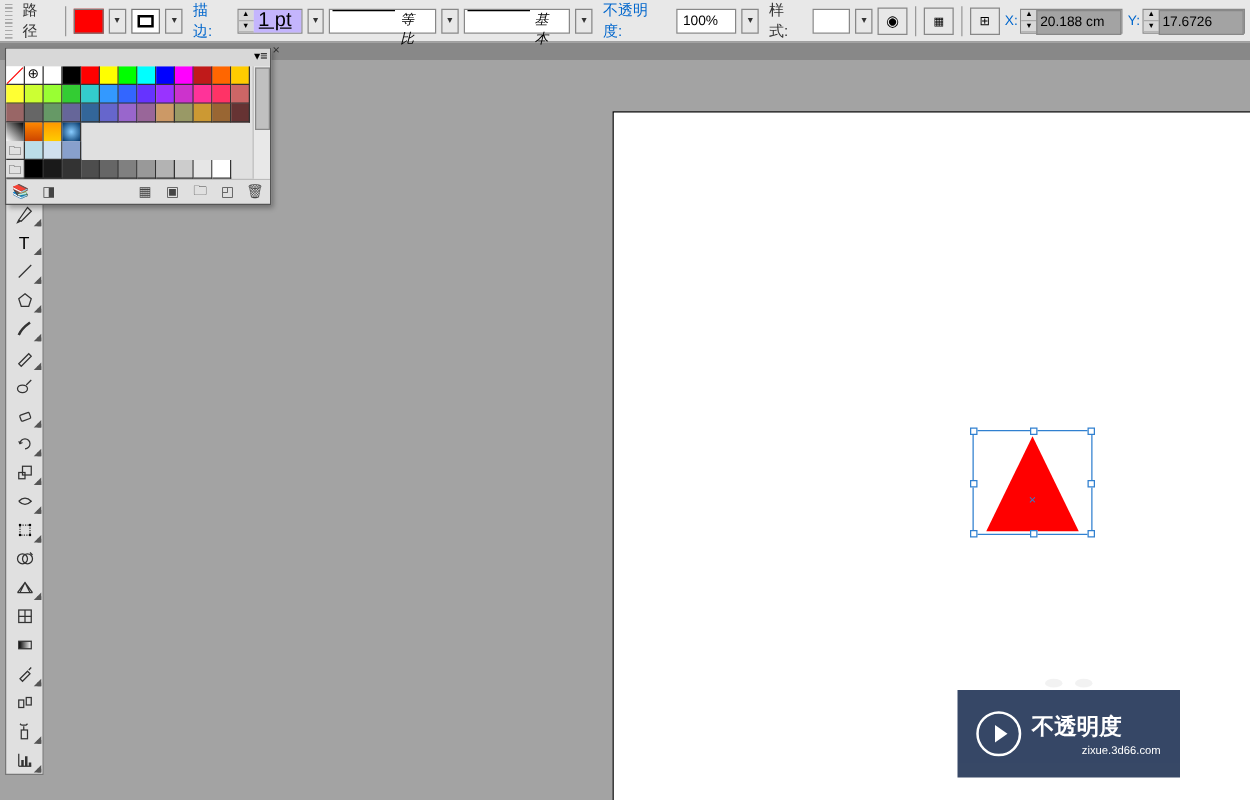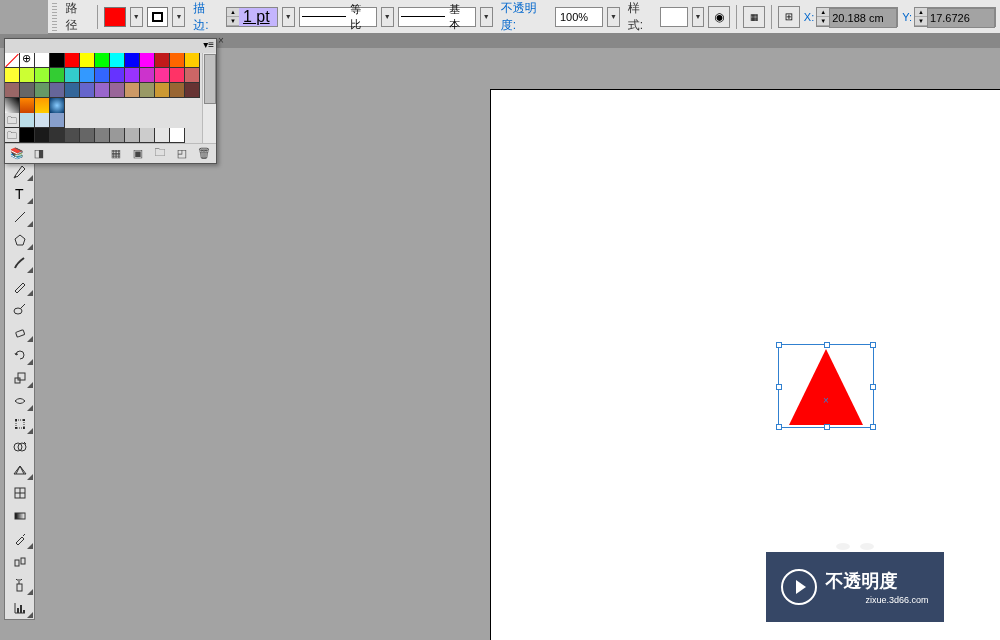--- a/index.html
+++ b/index.html
@@ -9,21 +9,20 @@
     .options-bar {
       height: 34px;
       background: #e8e8e8;
       border-bottom: 1px solid #888;
       display: flex;
       align-items: center;
       padding: 2px 4px;
       gap: 4px;
       position: relative;
       z-index: 10;
-      margin-left: 48px;
     }
     .options-bar .grip { width: 6px; height: 28px; background: repeating-linear-gradient(to bottom, #aaa 0, #aaa 1px, transparent 1px, transparent 3px); }
     .options-bar .label { font-size: 12px; color: #333; padding: 0 4px; }
     .options-bar .label.link { color: #0066cc; }
     .fill-box, .stroke-box {
       width: 24px; height: 20px;
       border: 1px solid #777;
       background: #fff;
       position: relative;
     }
@@ -66,25 +65,25 @@
       height: 18px;
       border: none;
       font-size: 16px;
       padding: 0 4px;
       background: #c4b5fd;
       text-decoration: underline;
     }
     
     .line-selector {
       display: flex;
-      align-items: center;
       border: 1px solid #888;
       height: 20px;
       background: #fff;
       padding: 0 2px;
+      font-style: italic;
     }
     .line-preview {
       width: 50px;
       height: 1px;
       background: #000;
     }
     .line-label { font-size: 11px; padding: 0 4px; }
     
     .opacity-input {
       width: 48px;

